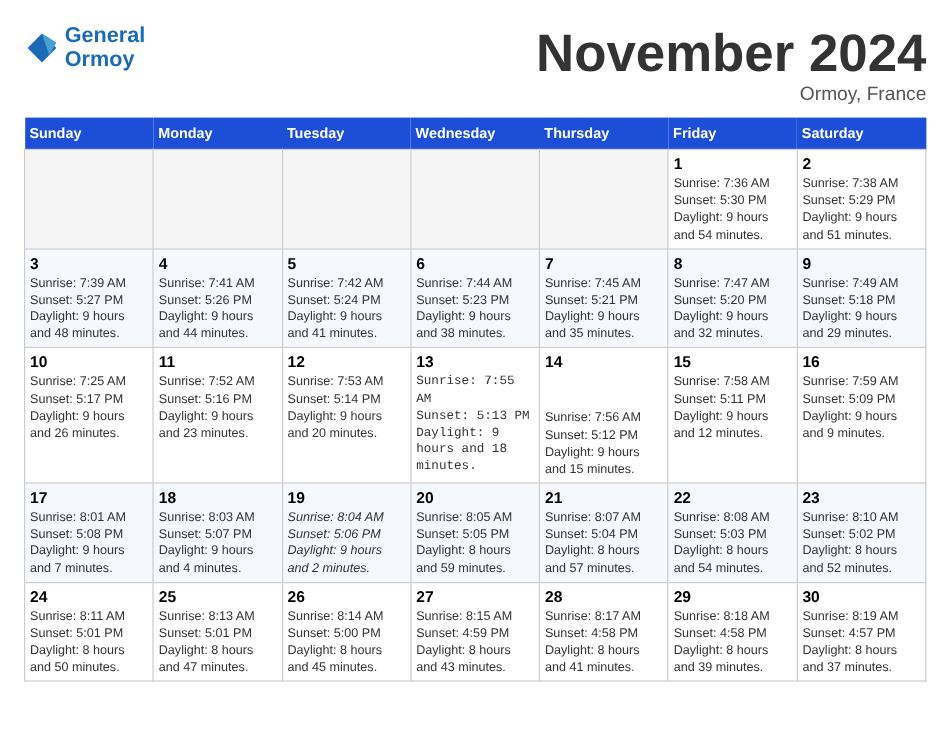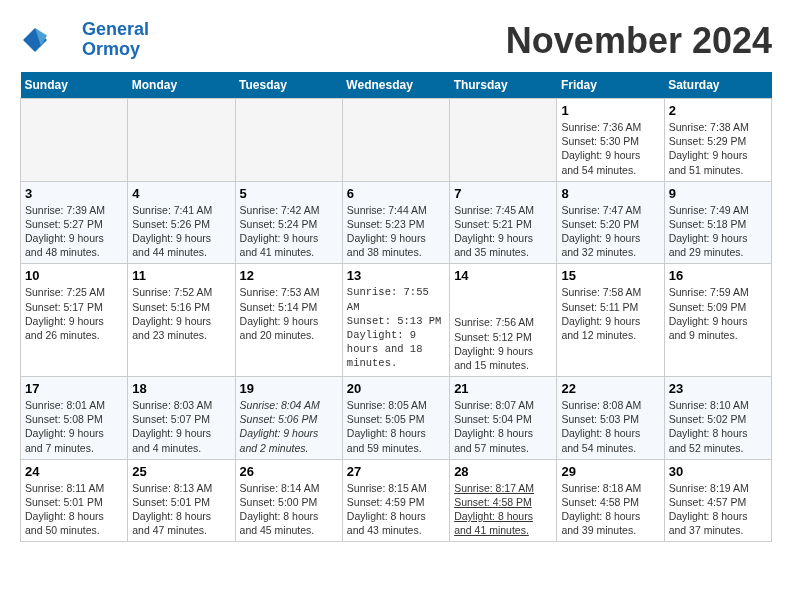--- a/index.html
+++ b/index.html
@@ -18,49 +18,48 @@
     }
     .logo {
       display: flex;
       align-items: center;
     }
     .logo-text {
       font-size: 18px;
       font-weight: bold;
       color: #333;
       line-height: 1.1;
-      margin-left: 28px;
     }
     .logo-text span {
       color: #1a6ab5;
     }
     .logo-icon {
       width: 30px;
       height: 30px;
       margin-right: 4px;
     }
     .title-block {
       text-align: right;
     }
     .month-title {
-      font-size: 36px;
+      font-size: 44px;
       font-weight: bold;
       color: #333;
     }
     .location {
       font-size: 16px;
       color: #555;
     }
     table {
       width: 100%;
       border-collapse: collapse;
       font-size: 11px;
     }
     th {
-      background: #0369a1;
+      background: #1d4ed8;
       color: #fff;
       padding: 6px 4px;
       text-align: left;
       font-size: 12px;
       font-weight: bold;
     }
     td {
       border: 1px solid #ccc;
       vertical-align: top;
       padding: 4px;
@@ -99,20 +98,21 @@
       <polygon points="20,4 36,20 20,36 4,20" fill="#1a6ab5"></polygon>
       <polygon points="20,4 36,14 28,28" fill="#4a9fd4"></polygon>
     </svg>
     <div class="logo-text">
       <div><span>General</span></div>
       <div style="color:#1a6ab5;">Ormoy</div>
     </div>
   </div>
   <div class="title-block">
     <div class="month-title">November 2024</div>
+    <div class="location">Ormoy, France</div>
   </div>
 </div>
 
 <table>
   <thead>
     <tr>
     <th>Sunday</th>
         <th>Monday</th>
         <th>Tuesday</th>
         <th>Wednesday</th>
@@ -293,21 +293,21 @@
 Daylight: 8 hours and 45 minutes.</div>
         </td>
         <td>
           <div class="day-num">27</div>
           <div class="day-info" style="white-space: pre-line;">Sunrise: 8:15 AM
 Sunset: 4:59 PM
 Daylight: 8 hours and 43 minutes.</div>
         </td>
         <td>
           <div class="day-num">28</div>
-          <div class="day-info" style="white-space: pre-line; text-decoration: underline;">Sunrise: 8:17 AM
+          <div class="day-info" style="white-space: pre-line;">Sunrise: 8:17 AM
 Sunset: 4:58 PM
 Daylight: 8 hours and 41 minutes.</div>
         </td>
         <td>
           <div class="day-num">29</div>
           <div class="day-info" style="white-space: pre-line;">Sunrise: 8:18 AM
 Sunset: 4:58 PM
 Daylight: 8 hours and 39 minutes.</div>
         </td>
         <td>

